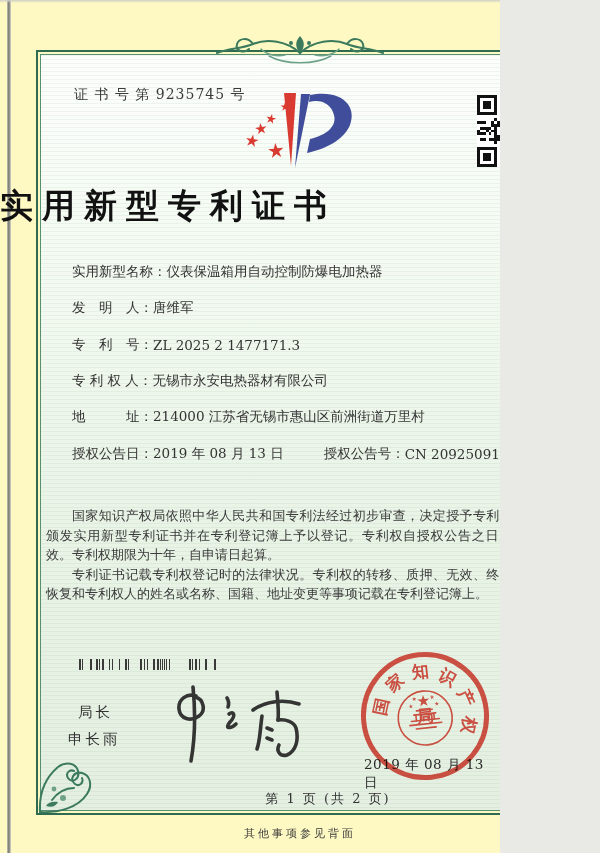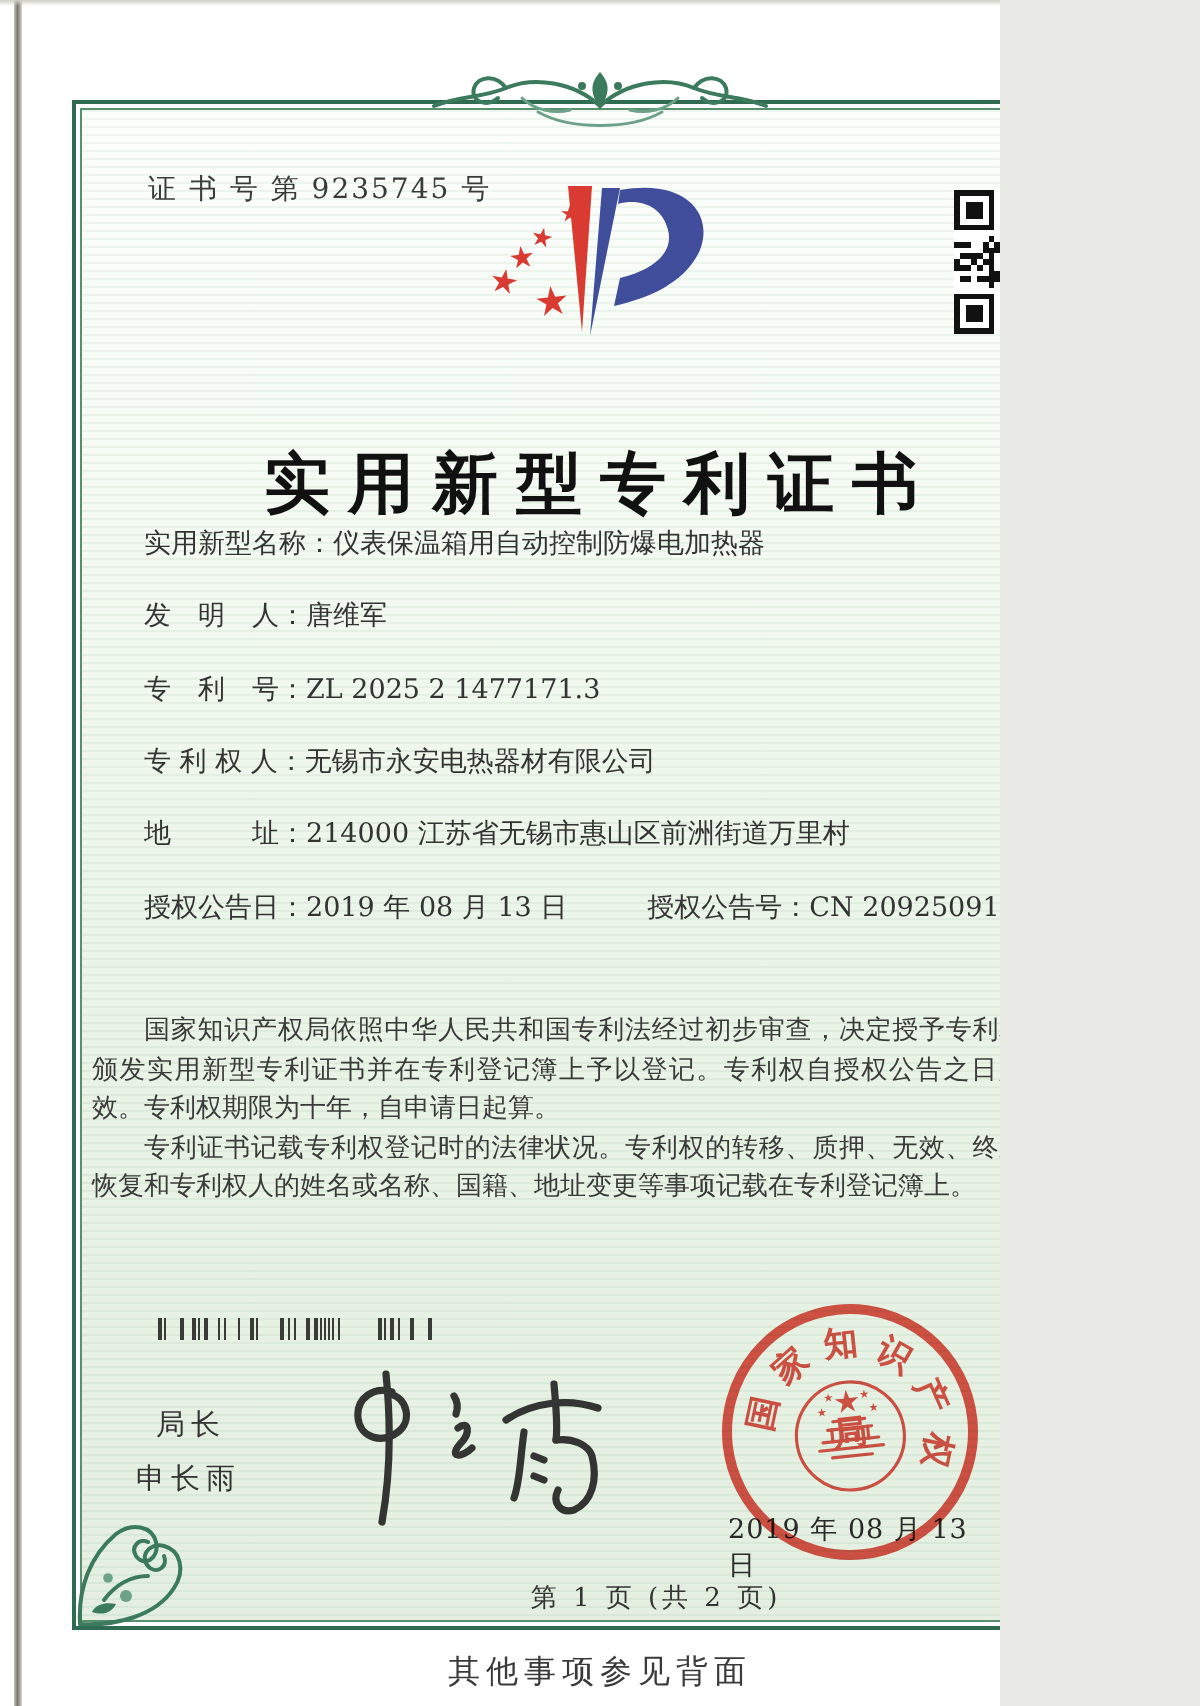--- a/index.html
+++ b/index.html
@@ -1,34 +1,34 @@
 <!DOCTYPE html>
 <html><head>
 <meta charset="utf-8">
 <style>
   html,body{margin:0;padding:0;background:#e9e9e6;}
-  .stage{position:relative;width:500px;height:853px;background:#ffffff;overflow:hidden;
+  .stage{position:relative;width:500px;height:853px;background:#fef9c3;overflow:hidden;
          font-family:"DejaVu Serif","Liberation Serif",serif;color:#2c2c2c;}
   .scan-edge{position:absolute;left:7px;top:0;width:4px;height:100%;
              background:linear-gradient(90deg,#c3c3ba,#75756c 45%,#d9d9d0);}
   .scan-top{position:absolute;left:0;top:0;width:100%;height:3px;background:linear-gradient(180deg,#cfcfc6,rgba(255,255,255,0));}
 
   
   .cert-border{position:absolute;left:36px;top:50px;width:527px;height:765px;
                border:2.5px solid #2e6b50;box-sizing:border-box;}
   .cert-inner{position:absolute;left:2px;top:2px;right:2px;bottom:2px;
               border:1px solid #57906f;
               background:
                 repeating-linear-gradient(180deg,rgba(110,170,120,0.10) 0 1px,rgba(0,0,0,0) 1px 4px),
                 linear-gradient(180deg,#fcfefc 0%,#f4faf2 28%,#e9f3e6 62%,#e4efe1 100%);}
 
   .abs{position:absolute;}
   .cert-no{left:74px;top:86px;font-size:14px;letter-spacing:1px;color:#3a3a3a;}
-  .title{left:0;top:184px;width:600px;text-align:center;font-size:33px;font-weight:bold;
-         letter-spacing:9px;color:#111;margin-top:36px;}
+  .title{left:0;top:184px;width:600px;text-align:left;font-size:33px;font-weight:bold;
+         letter-spacing:9px;color:#111;}
 
   .fields{left:72px;top:254px;width:470px;font-size:13.5px;color:#333;text-align:center;}
   .fline{height:36.3px;display:flex;align-items:center;white-space:nowrap;}
   .flabel{color:#333;}
   .fvalue{color:#333;}
   .grant-gap{display:inline-block;width:40px;}
 
   .paras{left:46px;top:506px;width:480px;font-size:13px;color:#3a3a3a;}
   .paras p{margin:0;line-height:19.5px;text-indent:2em;text-align:justify;}
 
@@ -50,21 +50,21 @@
   .seal-char:nth-child(2){transform:rotate(-72deg)  translateY(-45px);}
   .seal-char:nth-child(3){transform:rotate(-36deg)  translateY(-45px);}
   .seal-char:nth-child(4){transform:rotate(0deg)    translateY(-45px);}
   .seal-char:nth-child(5){transform:rotate(36deg)   translateY(-45px);}
   .seal-char:nth-child(6){transform:rotate(72deg)   translateY(-45px);}
   .seal-char:nth-child(7){transform:rotate(108deg)  translateY(-45px);}
   .seal-emblem{position:absolute;left:50%;top:50%;transform:translate(-50%,-50%);}
   .seal-date{left:364px;top:756px;font-size:13.5px;letter-spacing:.5px;color:#2a2a2a;}
 
   .page-info{left:0;top:790px;width:600px;text-align:center;font-size:13px;color:#333;letter-spacing:2px;margin-left:28px;}
-  .back-note{left:0;top:826px;width:600px;text-align:center;font-size:16px;color:#3a3a3a;letter-spacing:3px;}
+  .back-note{left:0;top:826px;width:600px;text-align:center;font-size:11px;color:#3a3a3a;letter-spacing:3px;}
 
   svg{display:block;}
 </style>
 </head>
 <body>
 
 <div class="stage">
   <div class="scan-edge"></div>
   <div class="scan-top"></div>
 

